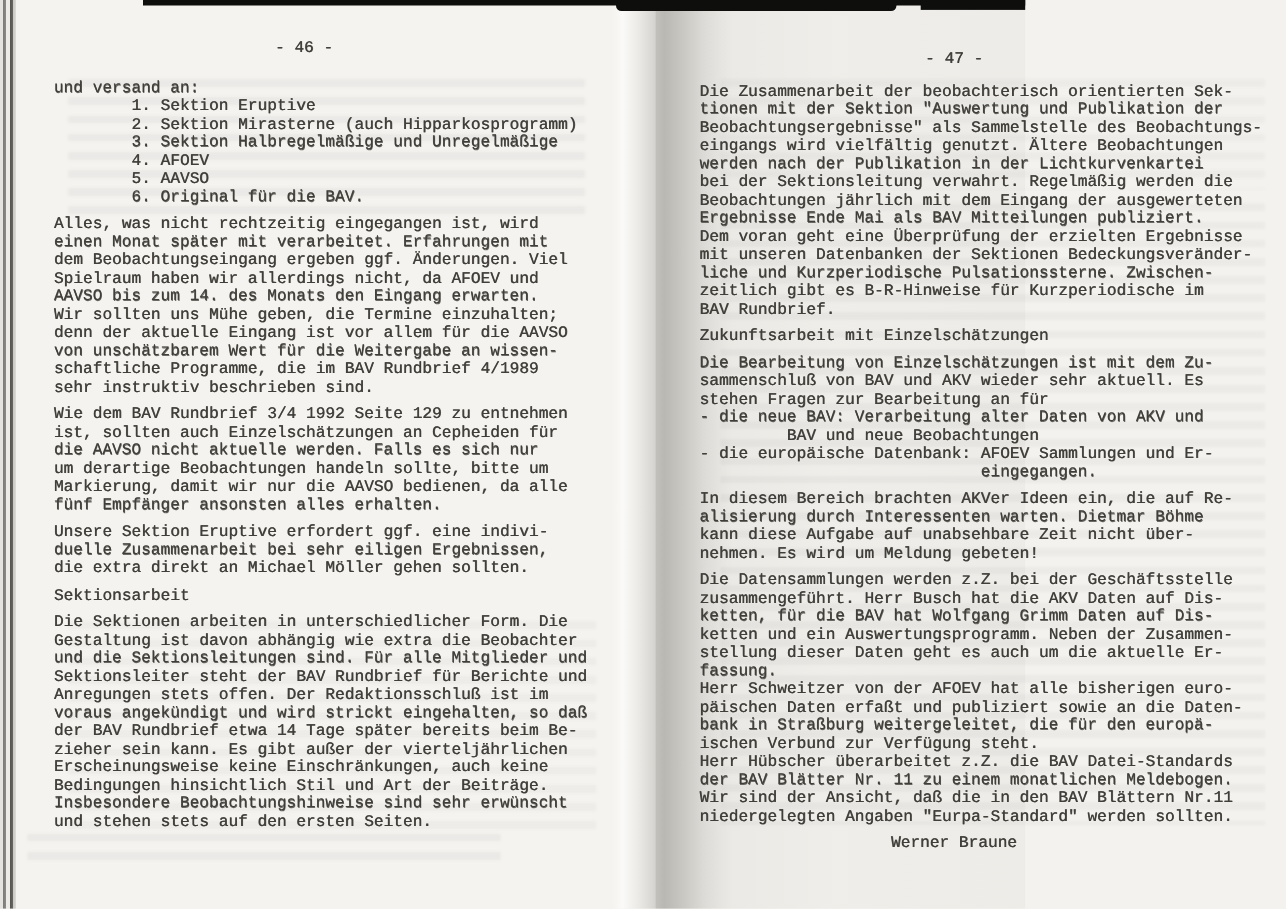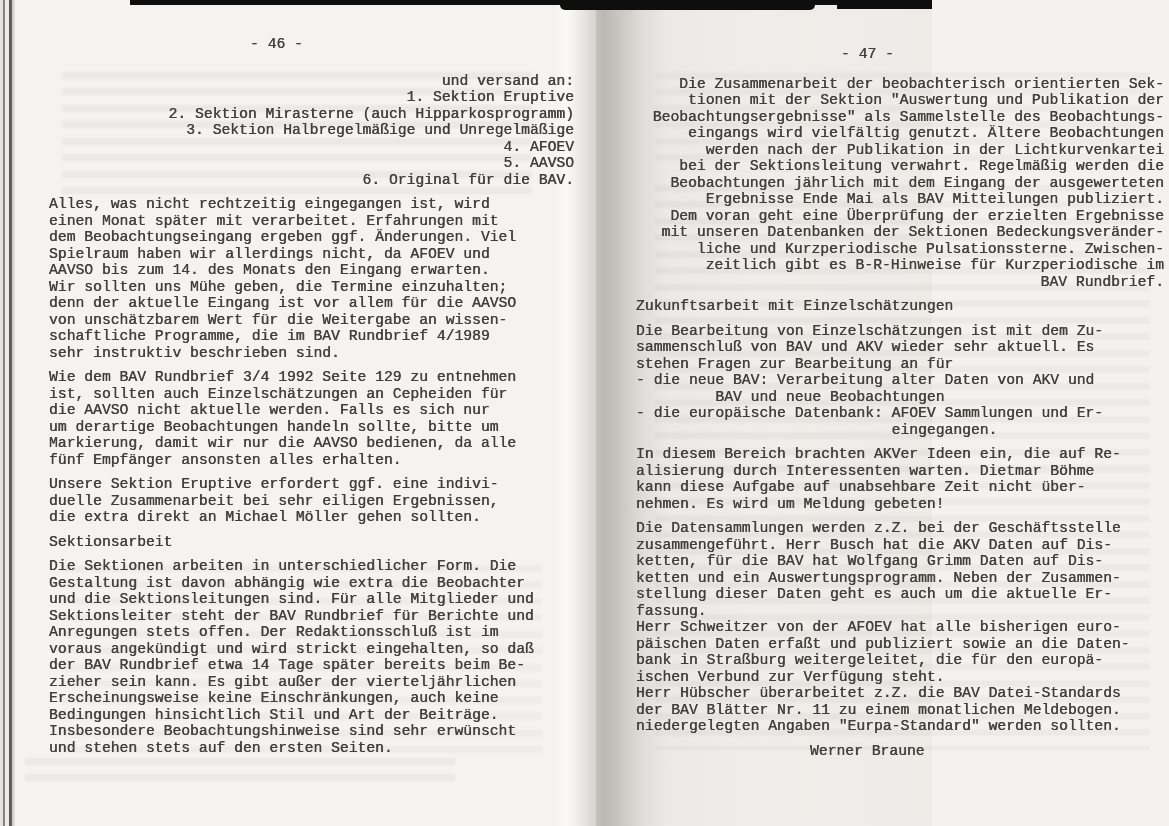--- a/index.html
+++ b/index.html
@@ -84,21 +84,21 @@
                  -0.2px 0 0.3px rgba(62,60,54,0.35);
   }
   .page-left  { left: 49px;  top: 36px; width: 525px; }
   .page-right { left: 636px; top: 46px; width: 528px; }
   .page-number {
     white-space: pre; height: 16.5px;
   }
   .page-left  .page-number { margin-left: 201px; margin-bottom: 20px; }
   .page-right .page-number { margin-left: 205px; margin-bottom: 13px; }
   .paragraph { margin-top: 8px; }
-  .paragraph:first-child, .page-body > :first-child { margin-top: 0; text-align: right; }
+  .paragraph:first-child, .page-body > :first-child { margin-top: 0; }
   .line { white-space: pre; height: 16.5px; }
   .heading {
     margin-top: 8px;
     text-underline-offset: 3px;
     white-space: pre; height: 16.5px;
   }
   .signature { margin-top: 8px; margin-left: 174px; }
 </style>
 </head>
 <body>
@@ -213,18 +213,19 @@
           <div class="line">ketten, für die BAV hat Wolfgang Grimm Daten auf Dis-</div>
           <div class="line">ketten und ein Auswertungsprogramm. Neben der Zusammen-</div>
           <div class="line">stellung dieser Daten geht es auch um die aktuelle Er-</div>
           <div class="line">fassung.</div>
           <div class="line">Herr Schweitzer von der AFOEV hat alle bisherigen euro-</div>
           <div class="line">päischen Daten erfaßt und publiziert sowie an die Daten-</div>
           <div class="line">bank in Straßburg weitergeleitet, die für den europä-</div>
           <div class="line">ischen Verbund zur Verfügung steht.</div>
           <div class="line">Herr Hübscher überarbeitet z.Z. die BAV Datei-Standards</div>
           <div class="line">der BAV Blätter Nr. 11 zu einem monatlichen Meldebogen.</div>
+          <div class="line">Wir sind der Ansicht, daß die in den BAV Blättern Nr.11</div>
           <div class="line">niedergelegten Angaben "Eurpa-Standard" werden sollten.</div>
         </div>
         <div class="line signature">Werner Braune</div>
       </div>
   </div>
 </div>
 
 </body></html>

